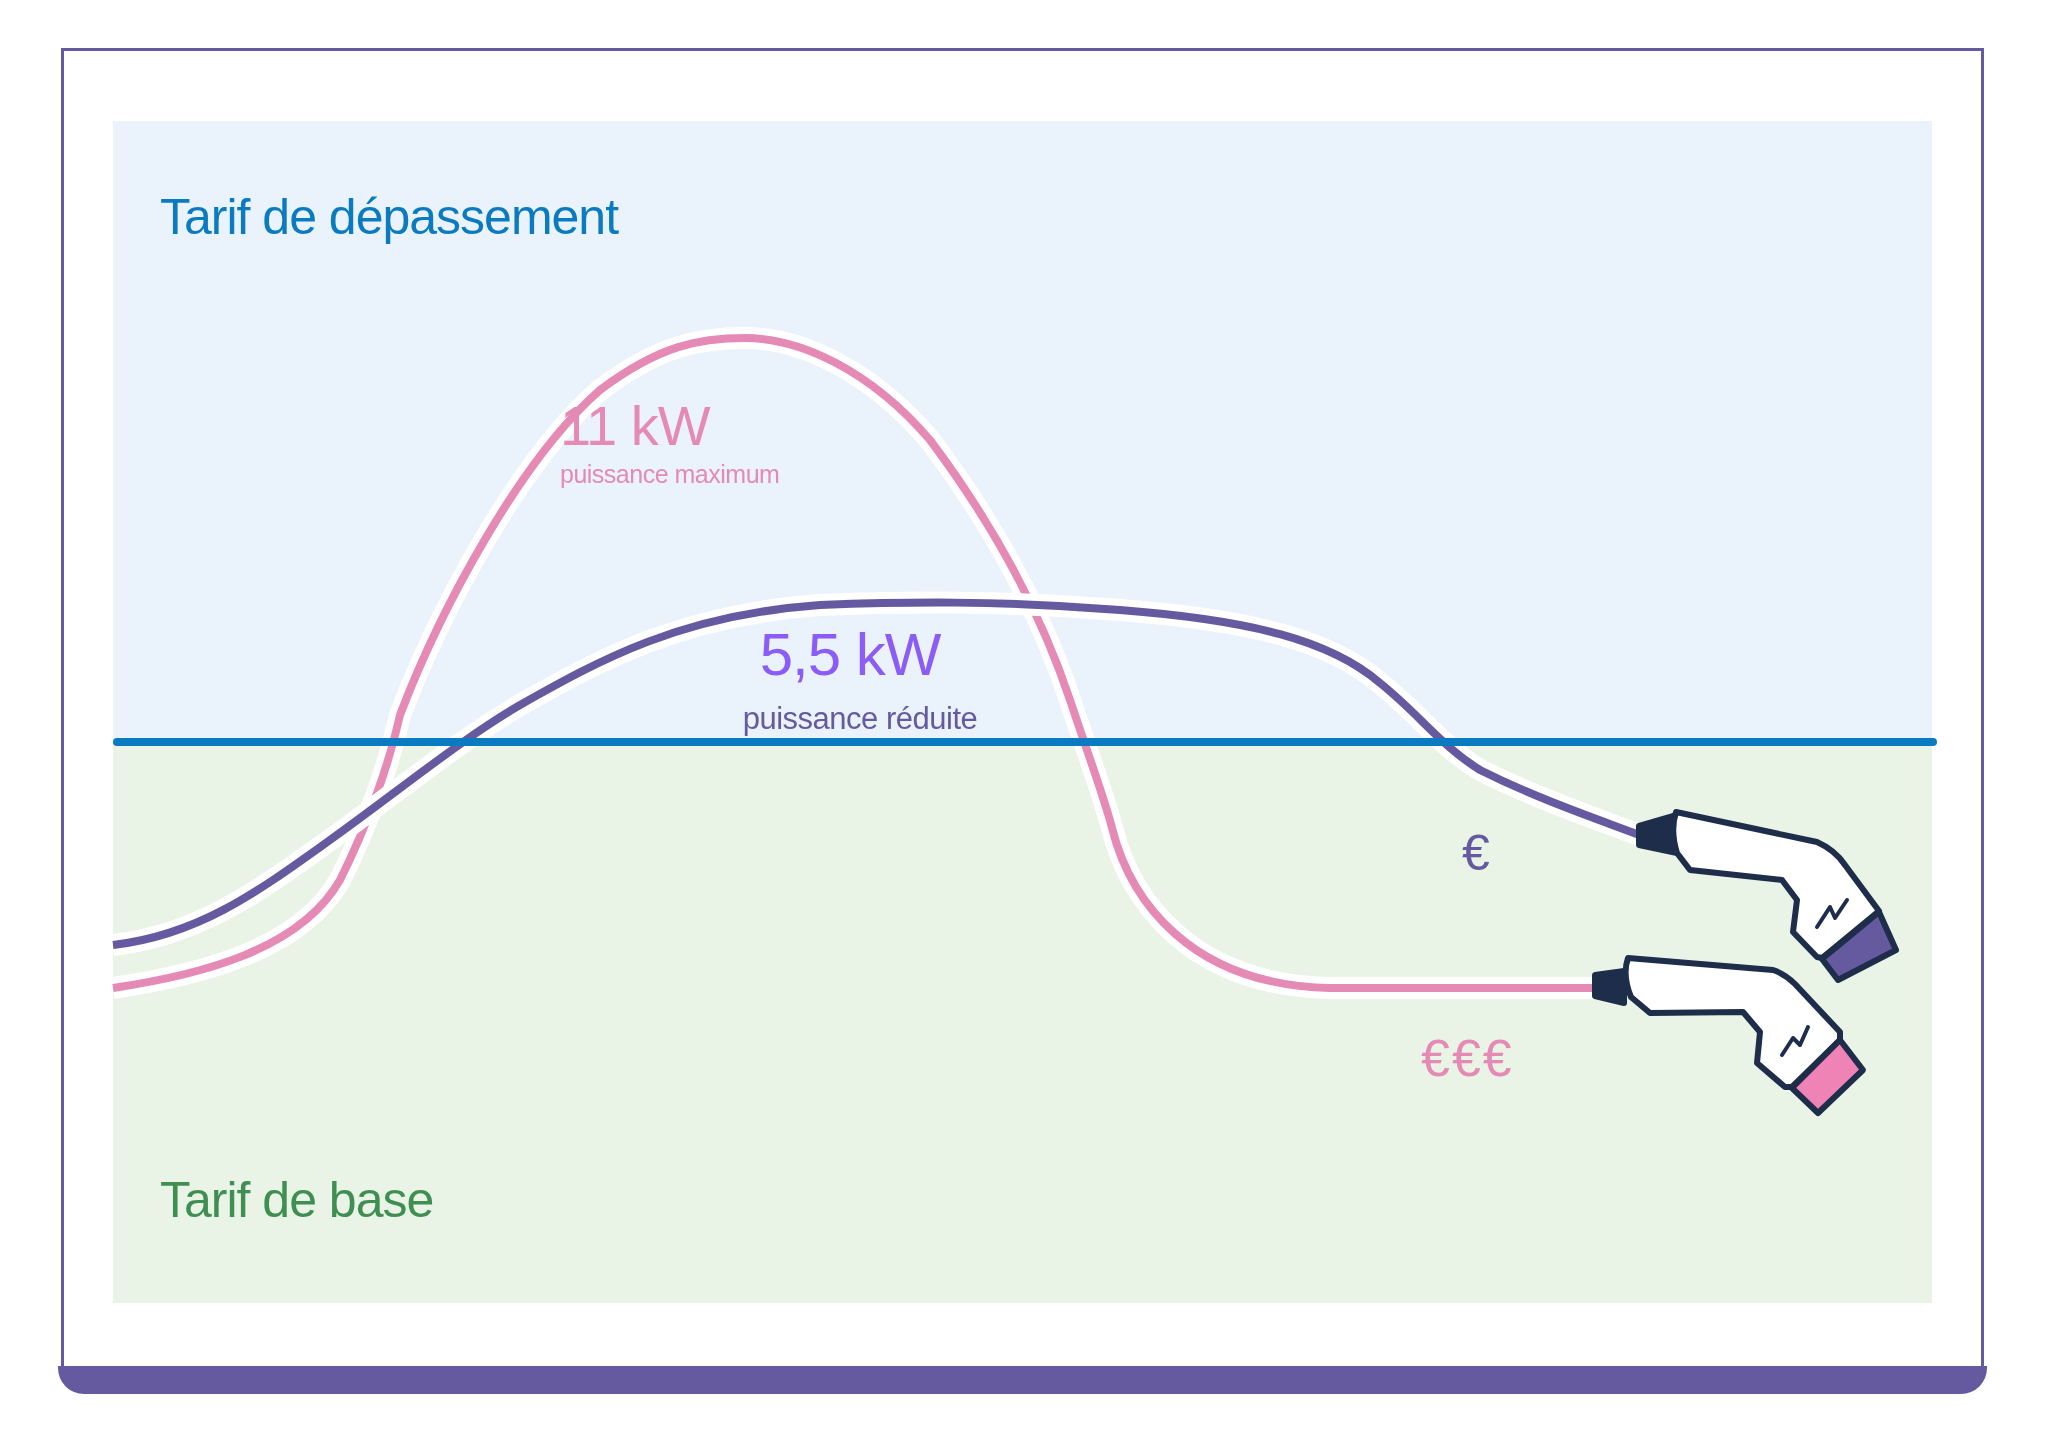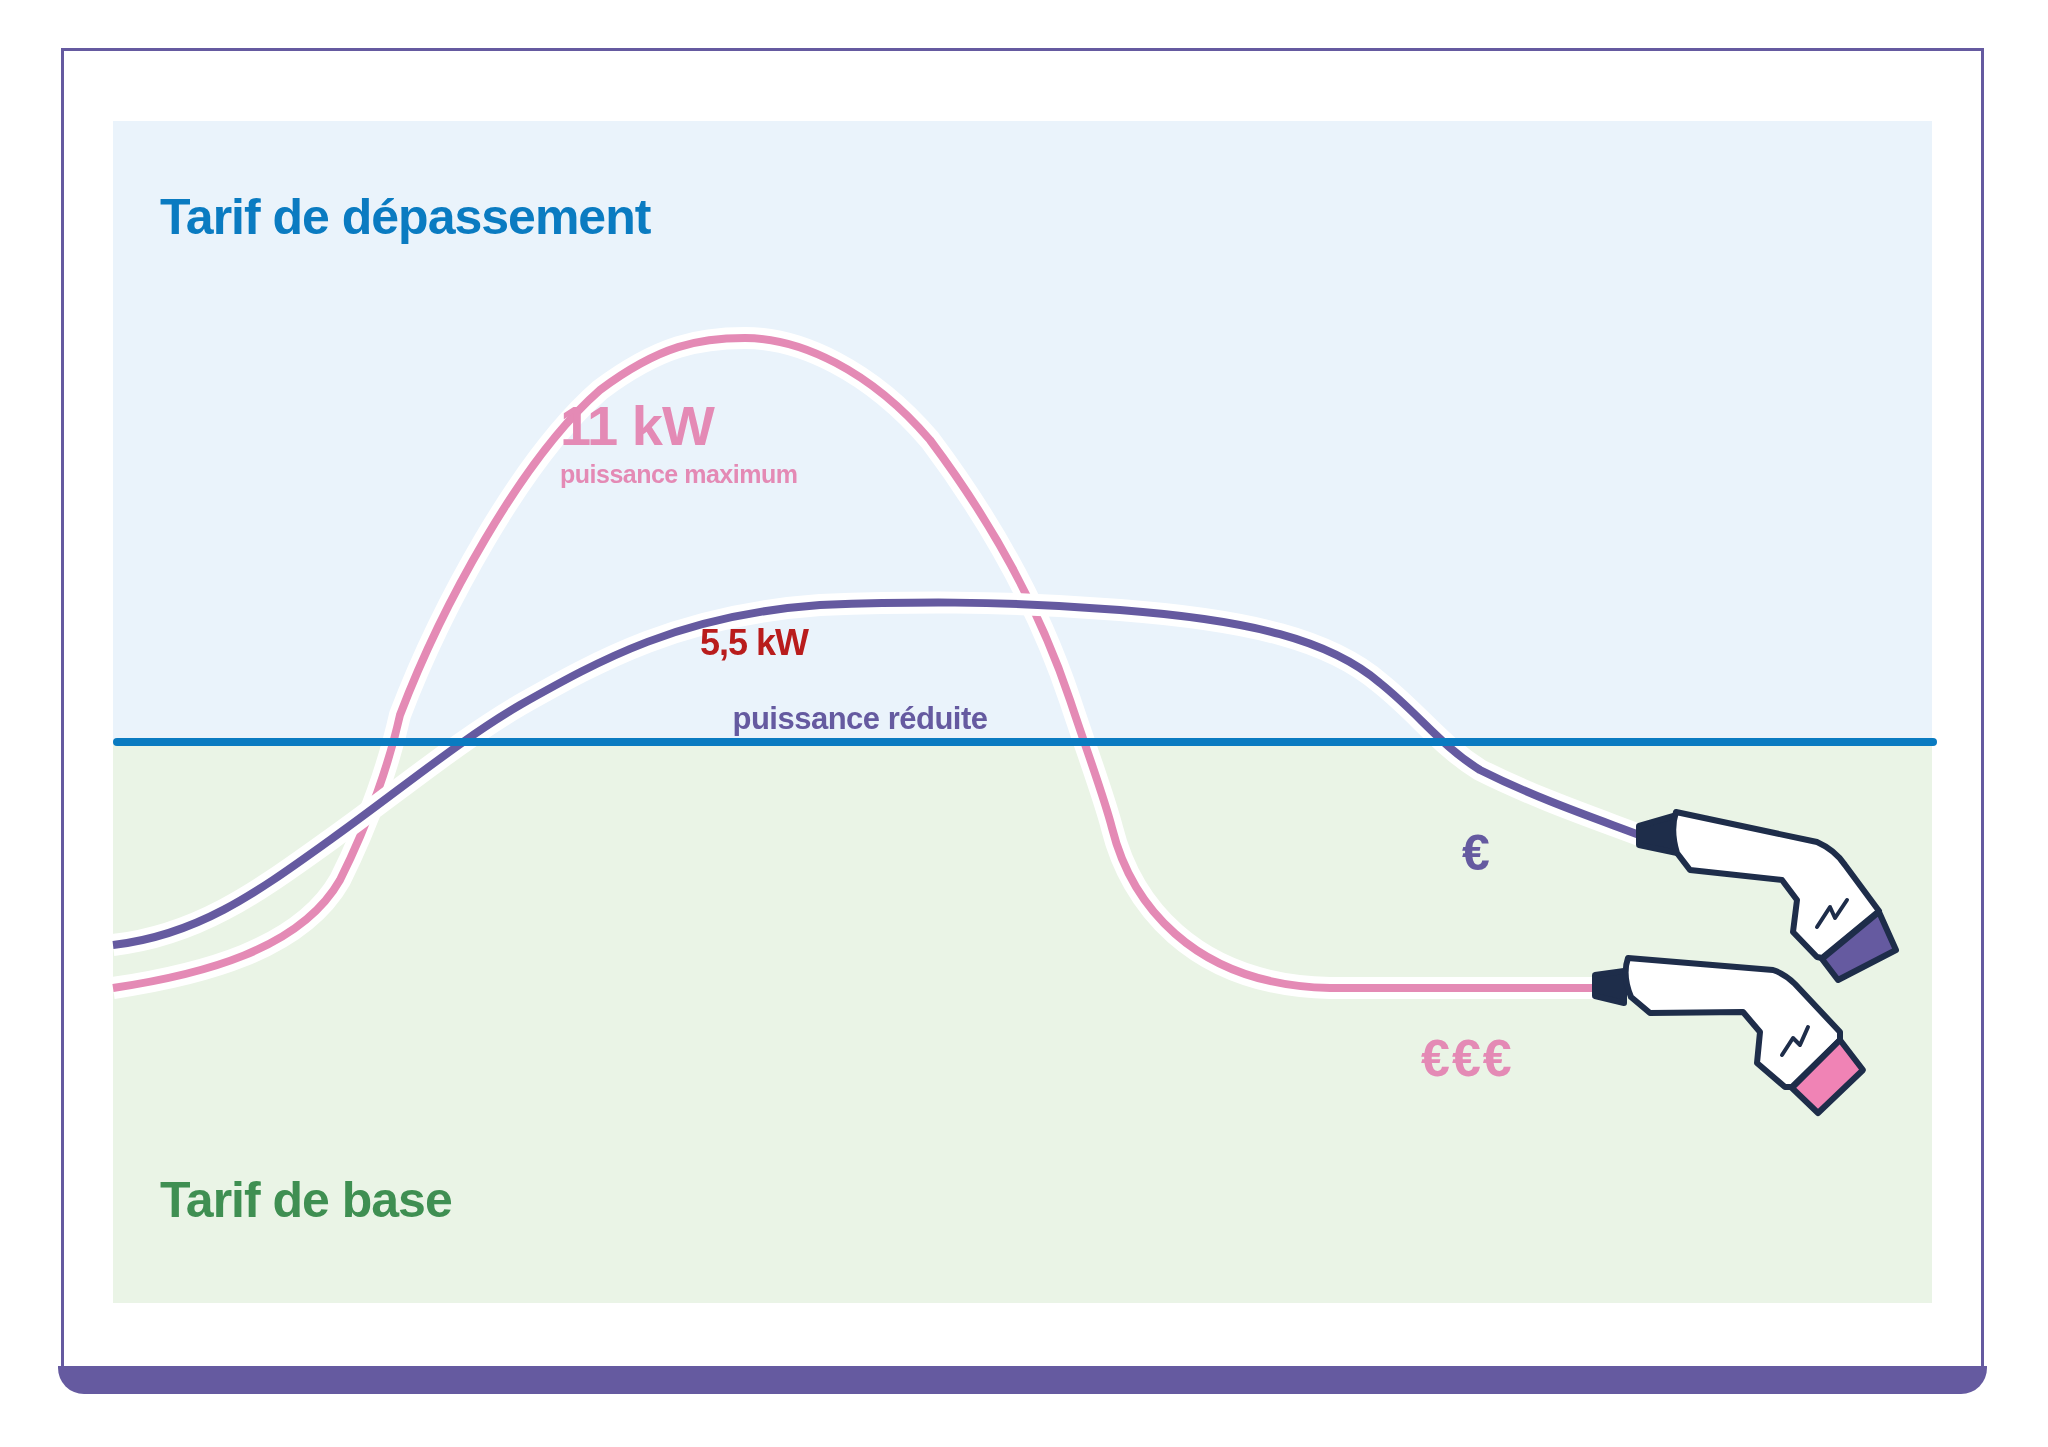--- a/index.html
+++ b/index.html
@@ -2,26 +2,26 @@
 <html><head>
 <meta charset="utf-8">
 <style>
   html, body { margin: 0; padding: 0; background: #ffffff; }
   body { width: 2048px; height: 1447px; position: relative; overflow: hidden; font-family: "Liberation Sans", "DejaVu Sans", sans-serif; }
   .frame { position: absolute; left: 61px; top: 48px; width: 1923px; height: 1318px; border: 3px solid #655aa0; border-bottom: none; box-sizing: border-box; background: #ffffff; }
   .bottom-bar { position: absolute; left: 58px; top: 1366px; width: 1929px; height: 28px; background: #655aa0; border-radius: 0 0 26px 26px; }
   .panel-top { position: absolute; left: 113px; top: 121px; width: 1819px; height: 621px; background: #eaf3fb; }
   .panel-bottom { position: absolute; left: 113px; top: 742px; width: 1819px; height: 561px; background: #eaf4e6; }
   svg.art { position: absolute; left: 0; top: 0; width: 2048px; height: 1447px; }
-  .label { position: absolute; font-weight: bold; white-space: nowrap; line-height: 1; }
+  .label { position: absolute; font-weight: normal; white-space: nowrap; line-height: 1; }
   .zone-top { left: 160px; top: 192px; font-size: 50px; color: #0a7bc1; letter-spacing: -1px; }
   .zone-bottom { left: 160px; top: 1175px; font-size: 50px; color: #3f8f52; letter-spacing: -1px; }
   .kw-max { left: 560px; top: 398px; width: 372px; text-align: left; font-size: 56px; color: #e48ab5; letter-spacing: -1px; }
   .kw-max-sub { left: 560px; top: 462px; width: 372px; text-align: left; font-size: 25px; color: #e48ab5; letter-spacing: -0.5px; }
-  .kw-red { left: 700px; top: 625px; width: 300px; font-size: 36px; color: #b91c1c; letter-spacing: -1px; }
+  .kw-red { left: 700px; top: 625px; width: 300px; text-align: center; font-size: 60px; color: #8b5cf6; letter-spacing: -1px; }
   .kw-red-sub { left: 680px; top: 691px; width: 360px; text-align: center; font-size: 31px; color: #655aa0; letter-spacing: -0.5px; margin-top: 12px; }
   .euro-one { left: 1462px; top: 828px; font-size: 50px; color: #655aa0; }
   .euro-three { left: 1421px; top: 1032px; font-size: 52px; color: #e48ab5; letter-spacing: 2px; }
 </style>
 </head>
 <body>
 
 <div class="frame"></div>
 <div class="bottom-bar"></div>
 <div class="panel-top"></div>

